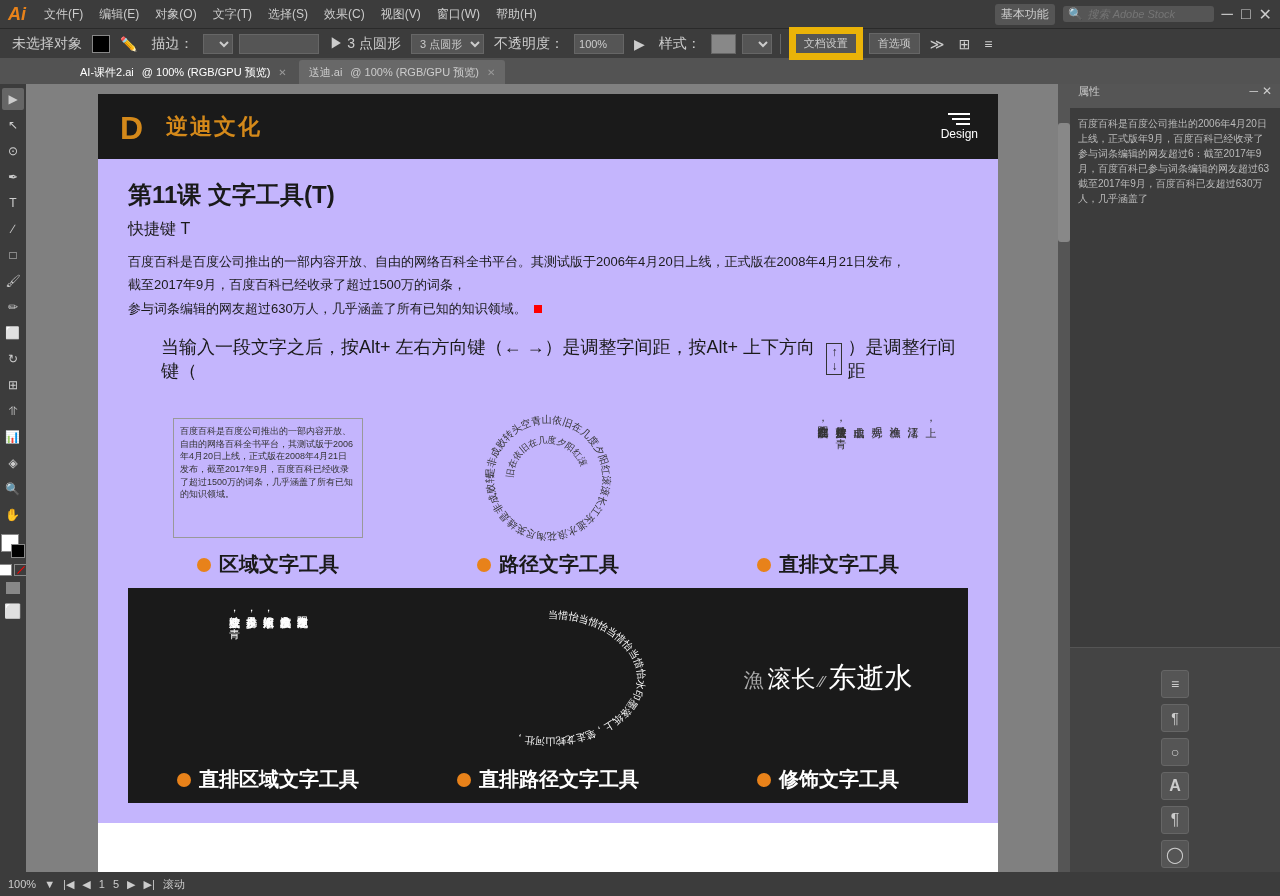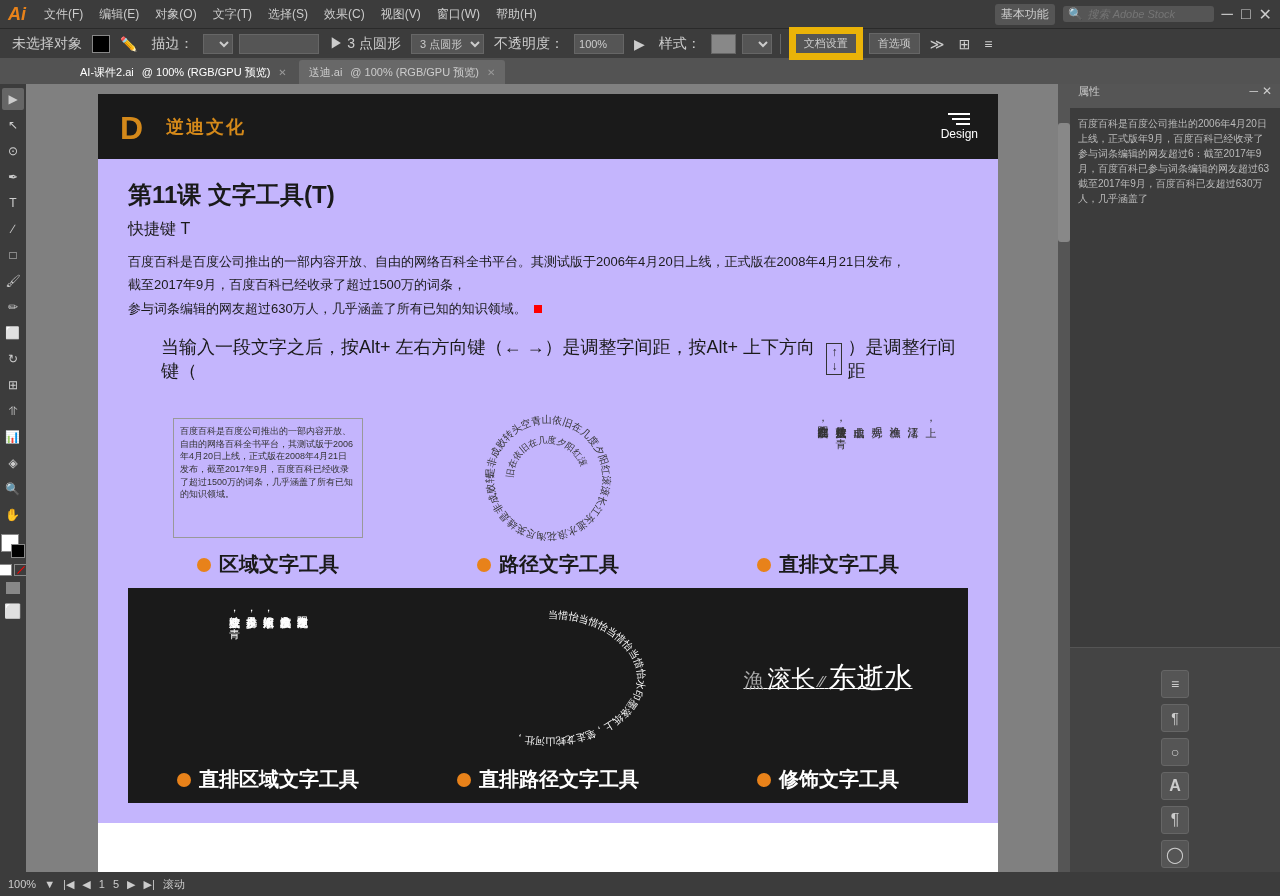--- a/index.html
+++ b/index.html
@@ -260,21 +260,21 @@
       justify-content: space-between;
       padding: 0 20px;
     }
     .doc-logo {
       display: flex;
       align-items: center;
       gap: 8px;
     }
     .doc-logo-text {
       color: #d4891a;
-      font-size: 18px;
+      font-size: 22px;
       font-weight: bold;
       letter-spacing: 2px;
     }
     .doc-menu-icon {
       color: #fff;
       font-size: 18px;
       cursor: pointer;
       display: flex;
       flex-direction: column;
       gap: 3px;
@@ -658,21 +658,21 @@
               </svg>
             </div>
             <div class="tool-label-bottom">
               <div class="tool-dot"></div>
               <span>直排路径文字工具</span>
             </div>
           </div>
 
           <div class="tool-example-bottom">
             <div class="tool-example-visual-bottom">
-              <div style="color:white;font-size:14px;text-align:right;line-height:1.6;text-decoration:underline;">
+              <div style="color:white;font-size:14px;text-align:right;line-height:1.6;">
                 <span style="font-size:20px;color:#aaa;">漁</span>
                 <span style="font-size:24px;"> 滚长</span>
                 <span style="font-size:16px;color:#bbb;">∕∕</span>
                 <span style="font-size:28px;"> 东逝水</span>
               </div>
             </div>
             <div class="tool-label-bottom">
               <div class="tool-dot"></div>
               <span>修饰文字工具</span>
             </div>

